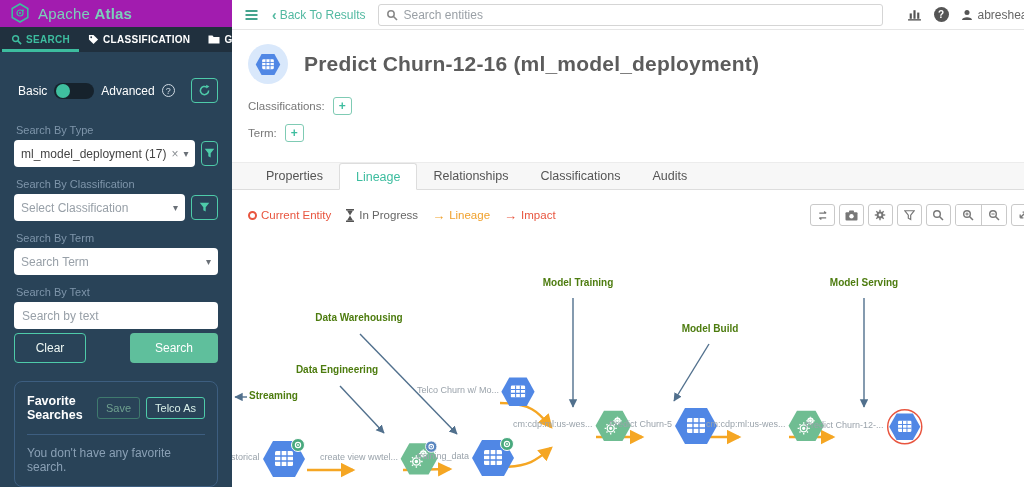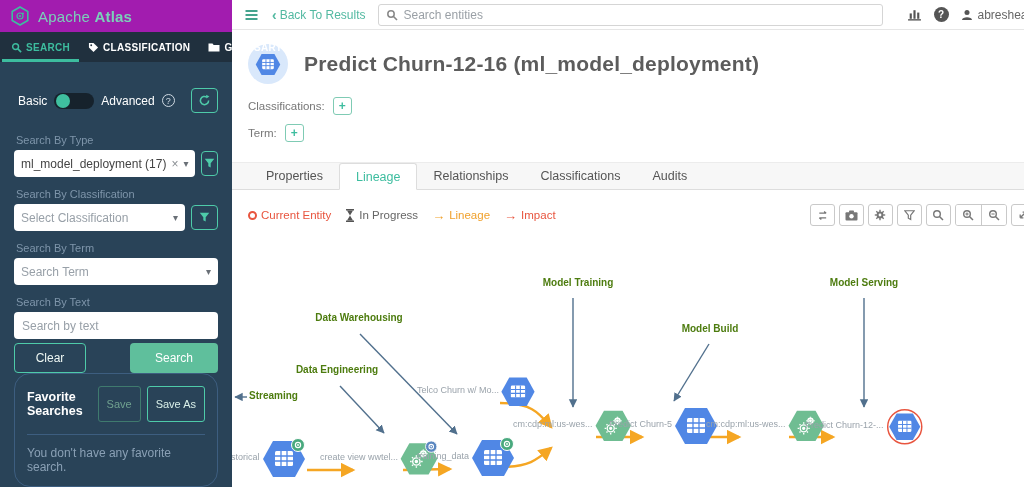--- a/index.html
+++ b/index.html
@@ -30,24 +30,24 @@
   .selbox { flex:1; height:27px; background:#fff; border-radius:4px; display:flex; align-items:center; padding:0 7px; gap:5px; font-size:12px; cursor:pointer; }
   .selbox .val { color:#444; flex:1; white-space:nowrap; overflow:hidden; }
   .selbox .ph { color:#98a0a8; flex:1; }
   .selbox .x { color:#8a8f94; font-size:12px; }
   .selbox .caret { color:#6a7077; font-size:10px; }
   .txtinput { width:100%; height:27px; background:#fff; border:none; border-radius:4px; padding:0 8px; font-size:12px; color:#333; font-family:"Liberation Sans",sans-serif; }
   .txtinput::placeholder { color:#98a0a8; }
   .btn-row { display:flex; justify-content:space-between; margin-top:4px; }
   .btn-clear { width:72px; height:30px; border:1px solid #4ecba9; border-radius:4px; background:transparent; color:#eef7f3; font-size:12px; cursor:pointer; }
   .btn-search { width:88px; height:30px; border:none; border-radius:4px; background:#5fbf9c; color:#fff; font-size:12px; cursor:pointer; }
-  .fav-panel { border:1px solid #3d5e80; border-radius:16px; padding:12px 12px 12px 12px; flex:1; }
+  .fav-panel { margin-top:18px; border:1px solid #3d5e80; border-radius:8px; padding:12px 12px 12px 12px; flex:1; }
   .fav-head { display:flex; align-items:center; gap:6px; }
   .fav-title { font-size:12.5px; font-weight:bold; color:#fff; flex:1; }
-  .fav-btn { height:36px; padding:0 8px; border-radius:3px; background:transparent; font-size:11px; cursor:pointer; }
+  .fav-btn { height:22px; padding:0 8px; border-radius:3px; background:transparent; font-size:11px; cursor:pointer; }
   .fav-btn.dim { border:1px solid #3f7a6e; color:#6fa08f; }
   .fav-btn.lit { border:1px solid #4ecba9; color:#d8efe8; }
   .fav-div { border-top:1px solid #3d5e80; margin-top:12px; }
   .fav-empty { margin-top:11px; font-size:12px; color:#8aa0b5; }
 
   
   .main { flex:1; display:flex; flex-direction:column; background:#fff; }
   .topbar { height:30px; border-bottom:1px solid #e6e6e6; display:flex; align-items:center; padding:0 14px 0 12px; gap:12px; }
   .hamburger { color:#45a38e; width:16px; cursor:pointer; display:flex; }
   .backlink { display:flex; align-items:center; gap:3px; color:#52b9a1; font-size:12px; cursor:pointer; white-space:nowrap; }
@@ -204,21 +204,21 @@
 
       <div class="btn-row">
         <button class="btn-clear">Clear</button>
         <button class="btn-search">Search</button>
       </div>
 
       <div class="fav-panel">
         <div class="fav-head">
           <span class="fav-title">Favorite Searches</span>
           <button class="fav-btn dim">Save</button>
-          <button class="fav-btn lit">Save As</button>
+          <button class="fav-btn lit">Telco As</button>
         </div>
         <div class="fav-div"></div>
         <div class="fav-empty">You don't have any favorite search.</div>
       </div>
     </div>
   </div>
 
   <div class="main">
 
     <div class="topbar">

